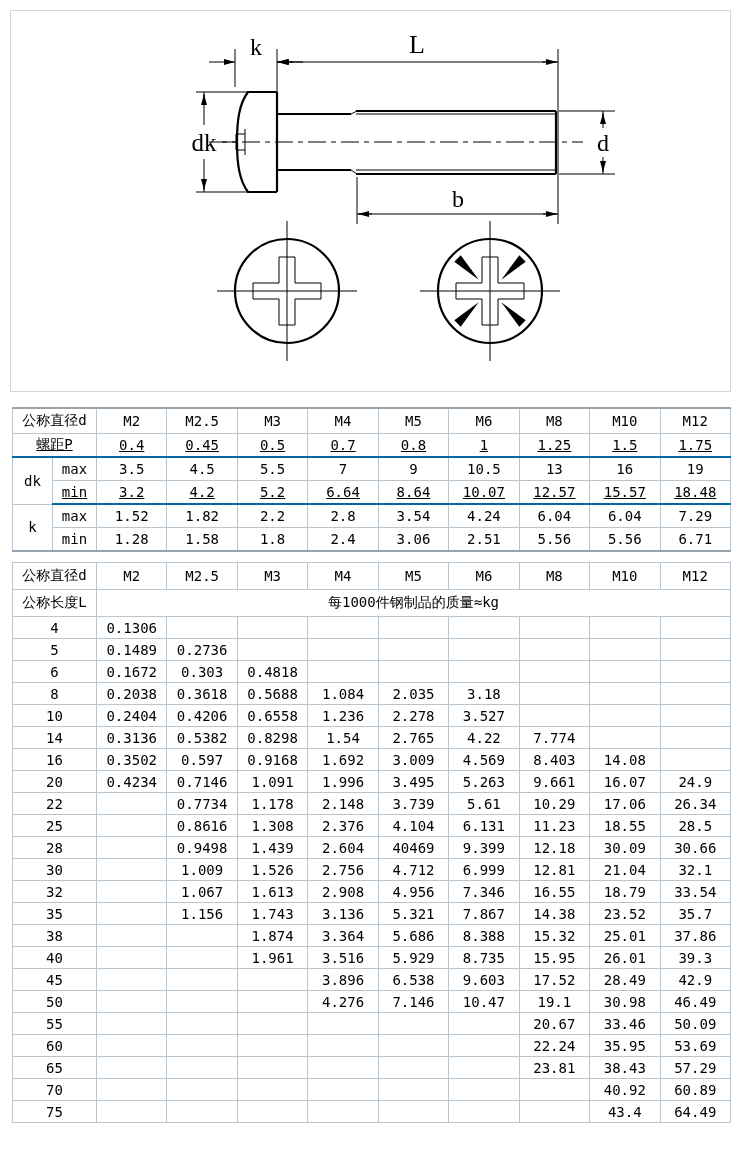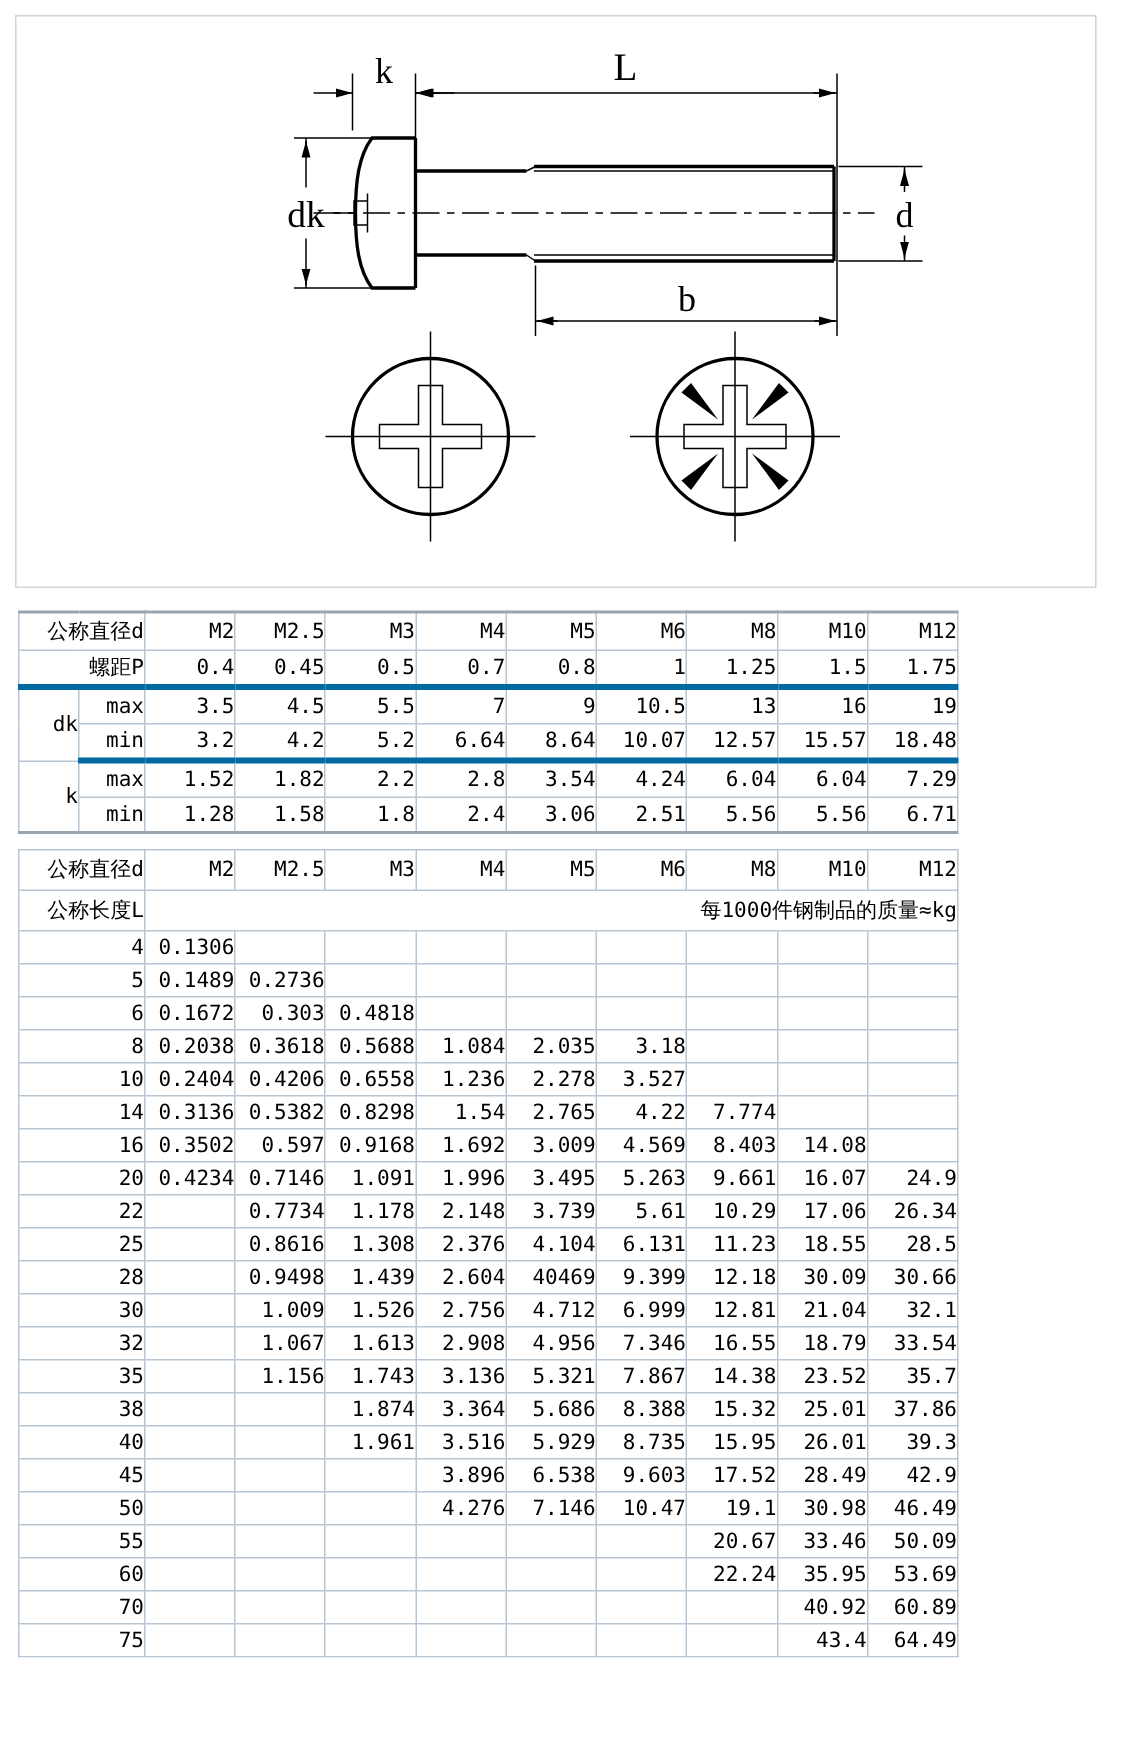--- a/index.html
+++ b/index.html
@@ -5,28 +5,28 @@
   html,body{margin:0;padding:0;background:#fff;}
   body{width:750px;font-family:"DejaVu Sans Mono","Liberation Sans",sans-serif;color:#000;}
   .page{padding:10px 8px 0 10px;}
   .diagram-box{width:719px;height:380px;border:1px solid #d4d4d4;background:#fff;}
   svg{display:block;}
   svg text{font-family:"Liberation Serif","DejaVu Serif",serif;fill:#000;}
   .thick{stroke:#000;stroke-width:2.2;fill:none;}
   .thin{stroke:#000;stroke-width:1;fill:none;}
   .cl{stroke:#000;stroke-width:1;fill:none;stroke-dasharray:18 5 5 5;}
   .arr{stroke:#000;stroke-width:1;}
-  table{border-collapse:collapse;table-layout:fixed;width:627px;margin-left:2px;
-        font-size:14px;text-align:right;}
+  table{border-collapse:collapse;table-layout:fixed;width:719px;margin-left:2px;
+        font-size:14px;text-align:center;}
   td,th{border:1px solid #b9c6d2;font-weight:normal;padding:0;height:21px;
         overflow:hidden;white-space:nowrap;}
   #spec-table{margin-top:15px;border-top:2px solid #99a5ae;border-bottom:2px solid #99a5ae;}
   #spec-table td,#spec-table th{height:22px;}
   #spec-table tr.head th{height:24px;}
-  #spec-table tr.hb td{border-bottom:4px solid #0369a1;}
+  #spec-table tr.hb td{border-bottom:2px solid #0369a1;text-decoration:underline;}
   #mass-table{margin-top:10px;}
   #mass-table tr.head td{height:26px;}
 </style>
 </head>
 <body>
 
 <div class="page">
 
   <div class="diagram-box">
     <svg width="719" height="380" viewBox="0 0 719 380">
@@ -463,20 +463,32 @@
           <td></td>
           <td></td>
           <td></td>
           <td></td>
           <td></td>
           <td>22.24</td>
           <td>35.95</td>
           <td>53.69</td>
         </tr>
         <tr>
+          <td>65</td>
+          <td></td>
+          <td></td>
+          <td></td>
+          <td></td>
+          <td></td>
+          <td></td>
+          <td>23.81</td>
+          <td>38.43</td>
+          <td>57.29</td>
+        </tr>
+        <tr>
           <td>70</td>
           <td></td>
           <td></td>
           <td></td>
           <td></td>
           <td></td>
           <td></td>
           <td></td>
           <td>40.92</td>
           <td>60.89</td>

